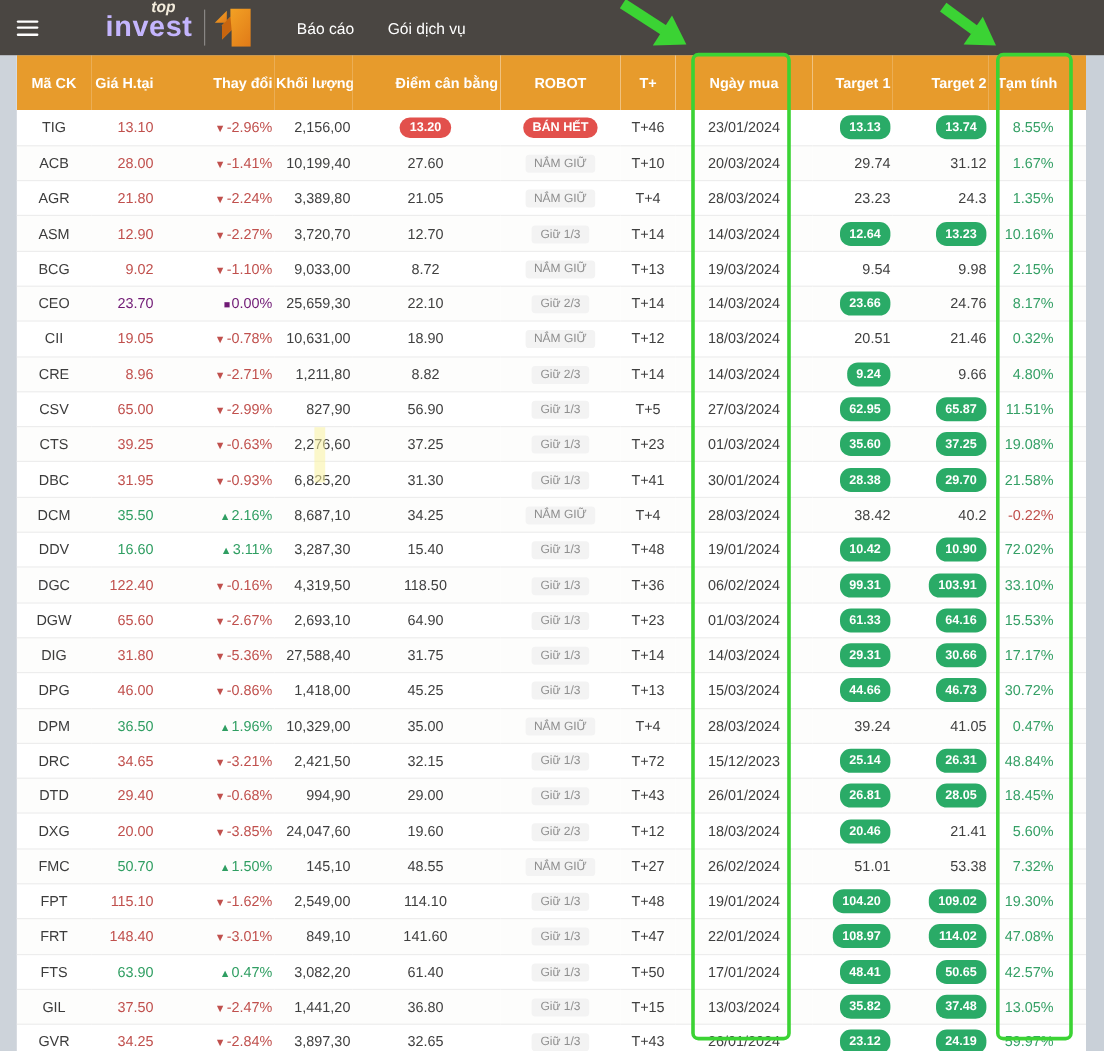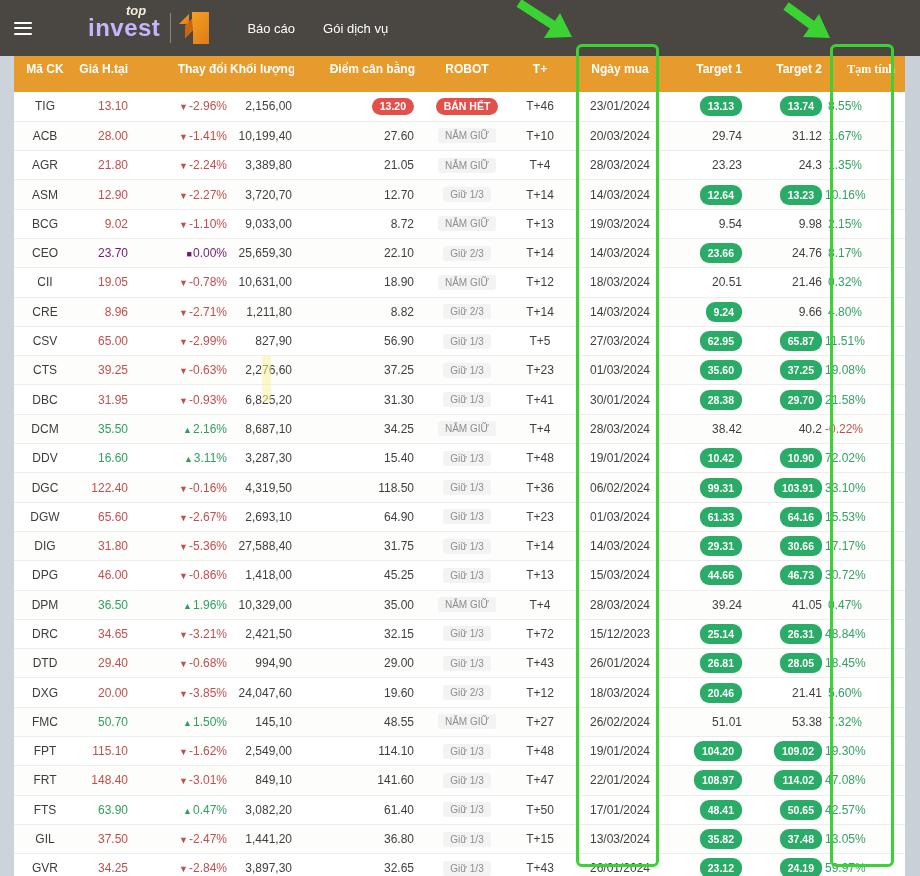--- a/index.html
+++ b/index.html
@@ -3,21 +3,21 @@
 <meta charset="utf-8">
 <style>
   html,body{margin:0;padding:0;}
   body{
     width:920px;height:876px;position:relative;overflow:hidden;
     background:#cdd3da;
     font-family:"Liberation Sans","DejaVu Sans",sans-serif;
   }
   
   .topbar{
-    position:absolute;top:0;left:0;width:920px;height:56px;
+    position:absolute;top:0;left:0;width:920px;height:46px;
     background:#4a4642;display:flex;align-items:center;z-index:2;
   }
   .hamburger{width:18px;height:13px;margin-left:14px;display:flex;flex-direction:column;justify-content:space-between;cursor:pointer;}
   .hamburger span{display:block;height:2px;background:#fff;border-radius:1px;}
   .logo{display:flex;align-items:center;margin-left:56px;position:relative;cursor:pointer;}
   .logo-main{color:#c4b5fd;font-size:24px;font-weight:bold;letter-spacing:.5px;line-height:1;}
   .logo-top{position:absolute;top:-9px;left:38px;color:#f3ecdc;font-size:13px;font-style:italic;font-weight:bold;}
   .logo-divider{width:1px;height:30px;background:rgba(255,255,255,.35);margin:0 8px 0 10px;}
   .logo-mark{width:30px;height:32px;display:inline-block;}
   .nav{display:flex;margin-left:38px;gap:28px;}
@@ -33,23 +33,23 @@
   tbody tr{height:29.3px;}
   tbody td{
     border-bottom:1px solid #ededed;font-size:12px;color:#3f3f3f;
     white-space:nowrap;overflow:hidden;
   }
   tbody tr:nth-child(even) td{background:#fdfdfc;}
   .c-code{text-align:center;}
   .c-price,.c-change,.c-volume,.c-balance,.c-t1,.c-t2{text-align:right;padding-right:2px;}
   .c-robot,.c-t,.c-date{text-align:center;}
   .c-prov{text-align:right;}
-  th.c-prov{padding-right:10px;font-family:Liberation Serif, serif;}
-  td.c-prov{padding-right:43px;}
-  td.c-balance{padding-right:3px;}
+  th.c-prov{padding-right:24px;}
+  td.c-prov{padding-right:27px;}
+  td.c-balance{padding-right:3px;text-align:center;}
   .code{color:#3c3c3c;cursor:pointer;}
   .price.down,.change.down{color:#c0504d;}
   .price.up,.change.up{color:#2f9e62;}
   .price.flat,.change.flat{color:#701a75;}
   .glyph{font-size:9px;margin-right:1px;}
   .robot-badge{display:inline-block;background:#f3f3f3;color:#8e8e8e;font-size:10px;padding:2px 7px;border-radius:3px;}
   .robot-badge.sell{background:#e2504c;color:#fff;font-weight:bold;font-size:10.5px;border-radius:9px;padding:2.5px 8px;}
   .badge-red{background:#e2504c;color:#fff !important;font-weight:bold;font-size:10.5px;border-radius:9px;padding:2.5px 8px;display:inline-block;}
   .badge-green{background:#2aab67;color:#fff !important;font-weight:bold;font-size:10.5px;border-radius:9px;padding:4px 8px;display:inline-block;}
   .provisional-val.pos{color:#35a066;}

